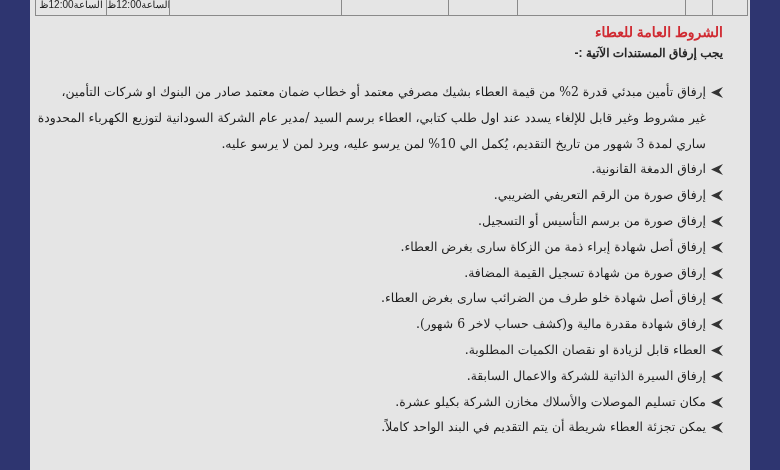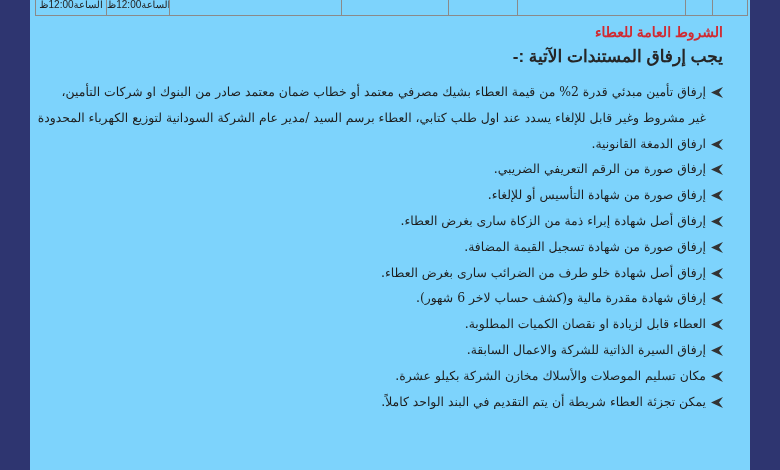--- a/index.html
+++ b/index.html
@@ -4,21 +4,21 @@
 <style>
   html, body { margin: 0; padding: 0; }
   body {
     width: 780px; height: 470px; overflow: hidden;
     background: #2e3570;
     position: relative;
     font-family: "DejaVu Serif", "Liberation Serif", serif;
   }
   .page {
     position: absolute; left: 30px; top: 0; width: 720px; height: 470px;
-    background: #7dd3fc;
+    background: #e5e5e5;
     overflow: hidden;
   }
   .table-frag {
     position: absolute; top: 0; left: 5px; width: 713px; height: 16px;
     border-bottom: 1px solid #8a8a8a;
     display: flex; flex-direction: row;
     box-sizing: border-box;
   }
   .table-frag .cell {
     height: 15px; border-left: 1px solid #8a8a8a;
@@ -32,21 +32,21 @@
   .heading-red {
     position: absolute; top: 24px; right: 27px;
     direction: rtl;
     font-family: "Liberation Sans", sans-serif;
     font-weight: bold; font-size: 14px; color: #d02a32;
   }
   .heading-sub {
     position: absolute; top: 46px; right: 27px;
     direction: rtl;
     font-family: "Liberation Sans", sans-serif;
-    font-weight: bold; font-size: 17px; color: #262626;
+    font-weight: bold; font-size: 12px; color: #262626;
   }
   .bullets {
     position: absolute; top: 79px; right: 27px; width: 670px;
     direction: rtl; margin: 0; padding: 0; list-style: none;
   }
   .bullets li {
     position: relative;
     font-size: 12.4px; line-height: 25.8px; color: #1e1e1e;
     padding-right: 17px; white-space: nowrap;
   }
@@ -75,38 +75,39 @@
   <div class="heading-red" style="color: rgb(208, 42, 50);">الشروط العامة للعطاء</div>
   <div class="heading-sub">يجب إرفاق المستندات الآتية :-</div>
 
   <ul class="bullets">
     <li class="multi">
       <svg class="arrow" viewBox="0 0 12 11">
           <path d="M12 0 L0 5.5 L12 11 L8 5.5 Z" fill="#333"></path>
         </svg>
       <span class="line">إرفاق تأمين مبدئي قدرة 2% من قيمة العطاء بشيك مصرفي معتمد أو خطاب ضمان معتمد صادر من البنوك او شركات التأمين،</span>
       <span class="line">غير مشروط وغير قابل للإلغاء يسدد عند اول طلب كتابي، العطاء برسم السيد /مدير عام الشركة السودانية لتوزيع الكهرباء المحدودة</span>
+      <span class="line">ساري لمدة 3 شهور من تاريخ التقديم، يُكمل الي 10% لمن يرسو عليه، ويرد لمن لا يرسو عليه.</span>
     </li>
     <li>
       <svg class="arrow" viewBox="0 0 12 11">
           <path d="M12 0 L0 5.5 L12 11 L8 5.5 Z" fill="#333"></path>
         </svg>
       <span>ارفاق الدمغة القانونية.</span>
     </li>
     <li>
       <svg class="arrow" viewBox="0 0 12 11">
           <path d="M12 0 L0 5.5 L12 11 L8 5.5 Z" fill="#333"></path>
         </svg>
       <span>إرفاق صورة من الرقم التعريفي الضريبي.</span>
     </li>
     <li>
       <svg class="arrow" viewBox="0 0 12 11">
           <path d="M12 0 L0 5.5 L12 11 L8 5.5 Z" fill="#333"></path>
         </svg>
-      <span>إرفاق صورة من شهادة التأسيس أو للإلغاء.</span>
+      <span>إرفاق صورة من برسم التأسيس أو التسجيل.</span>
     </li>
     <li>
       <svg class="arrow" viewBox="0 0 12 11">
           <path d="M12 0 L0 5.5 L12 11 L8 5.5 Z" fill="#333"></path>
         </svg>
       <span>إرفاق أصل شهادة إبراء ذمة من الزكاة سارى بغرض العطاء.</span>
     </li>
     <li>
       <svg class="arrow" viewBox="0 0 12 11">
           <path d="M12 0 L0 5.5 L12 11 L8 5.5 Z" fill="#333"></path>

